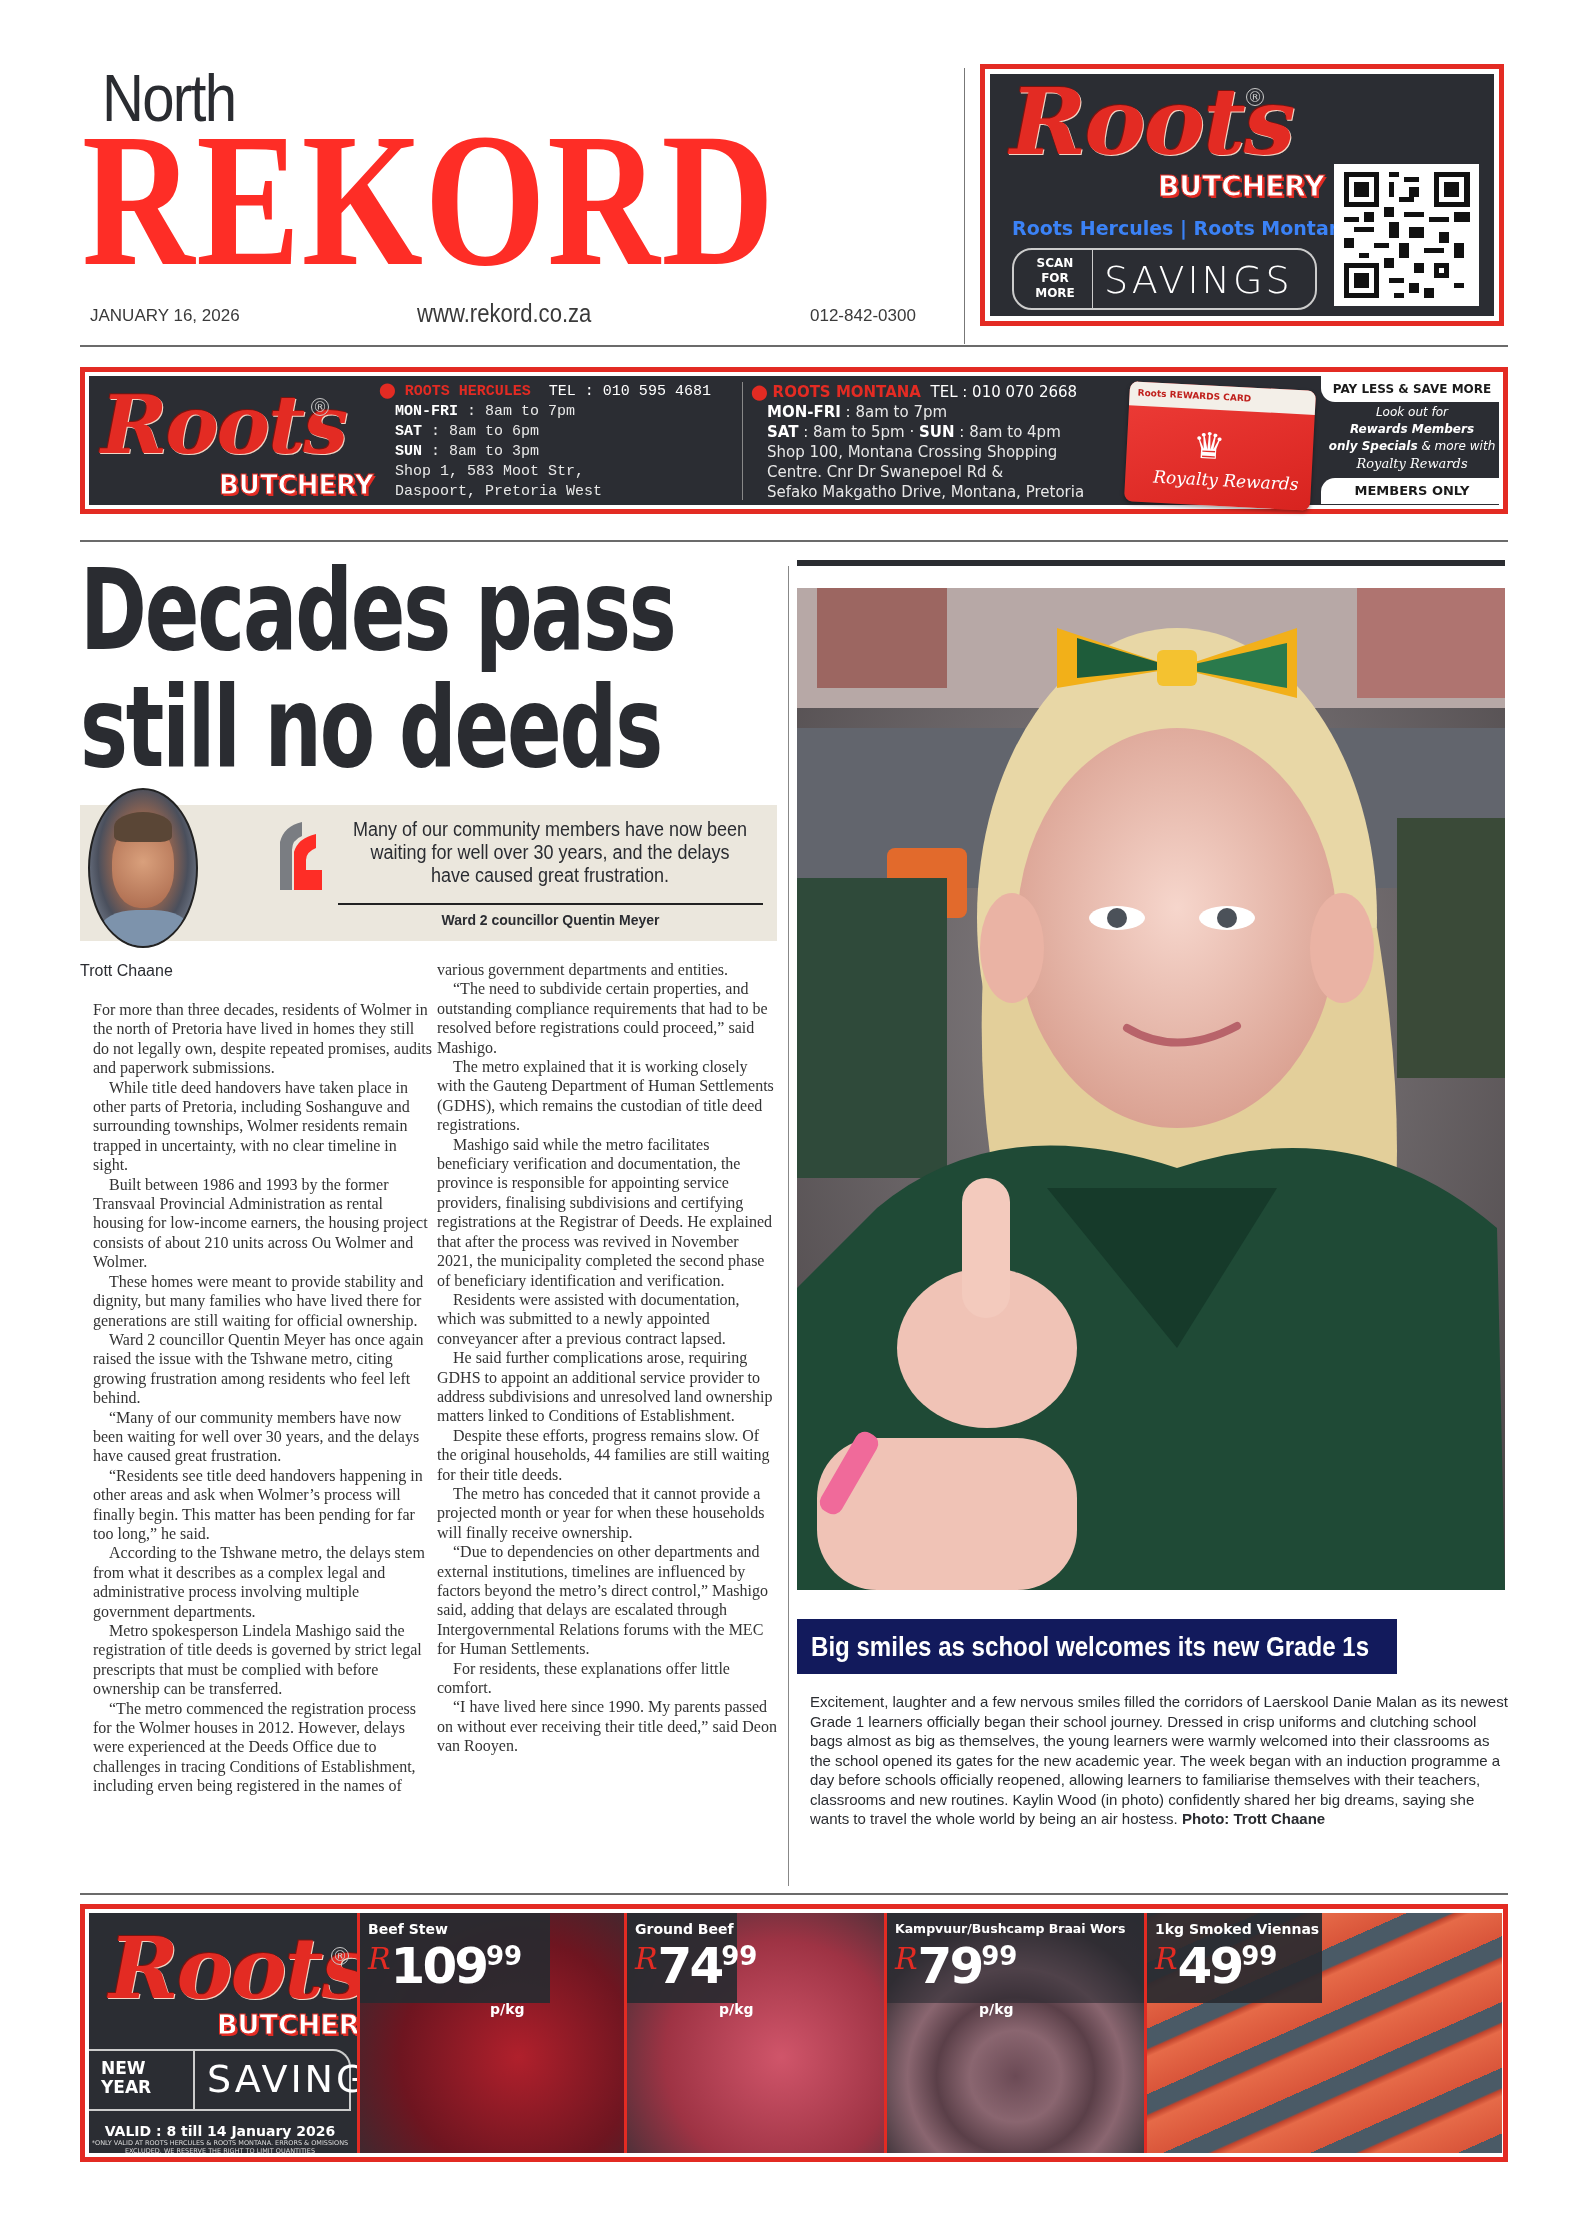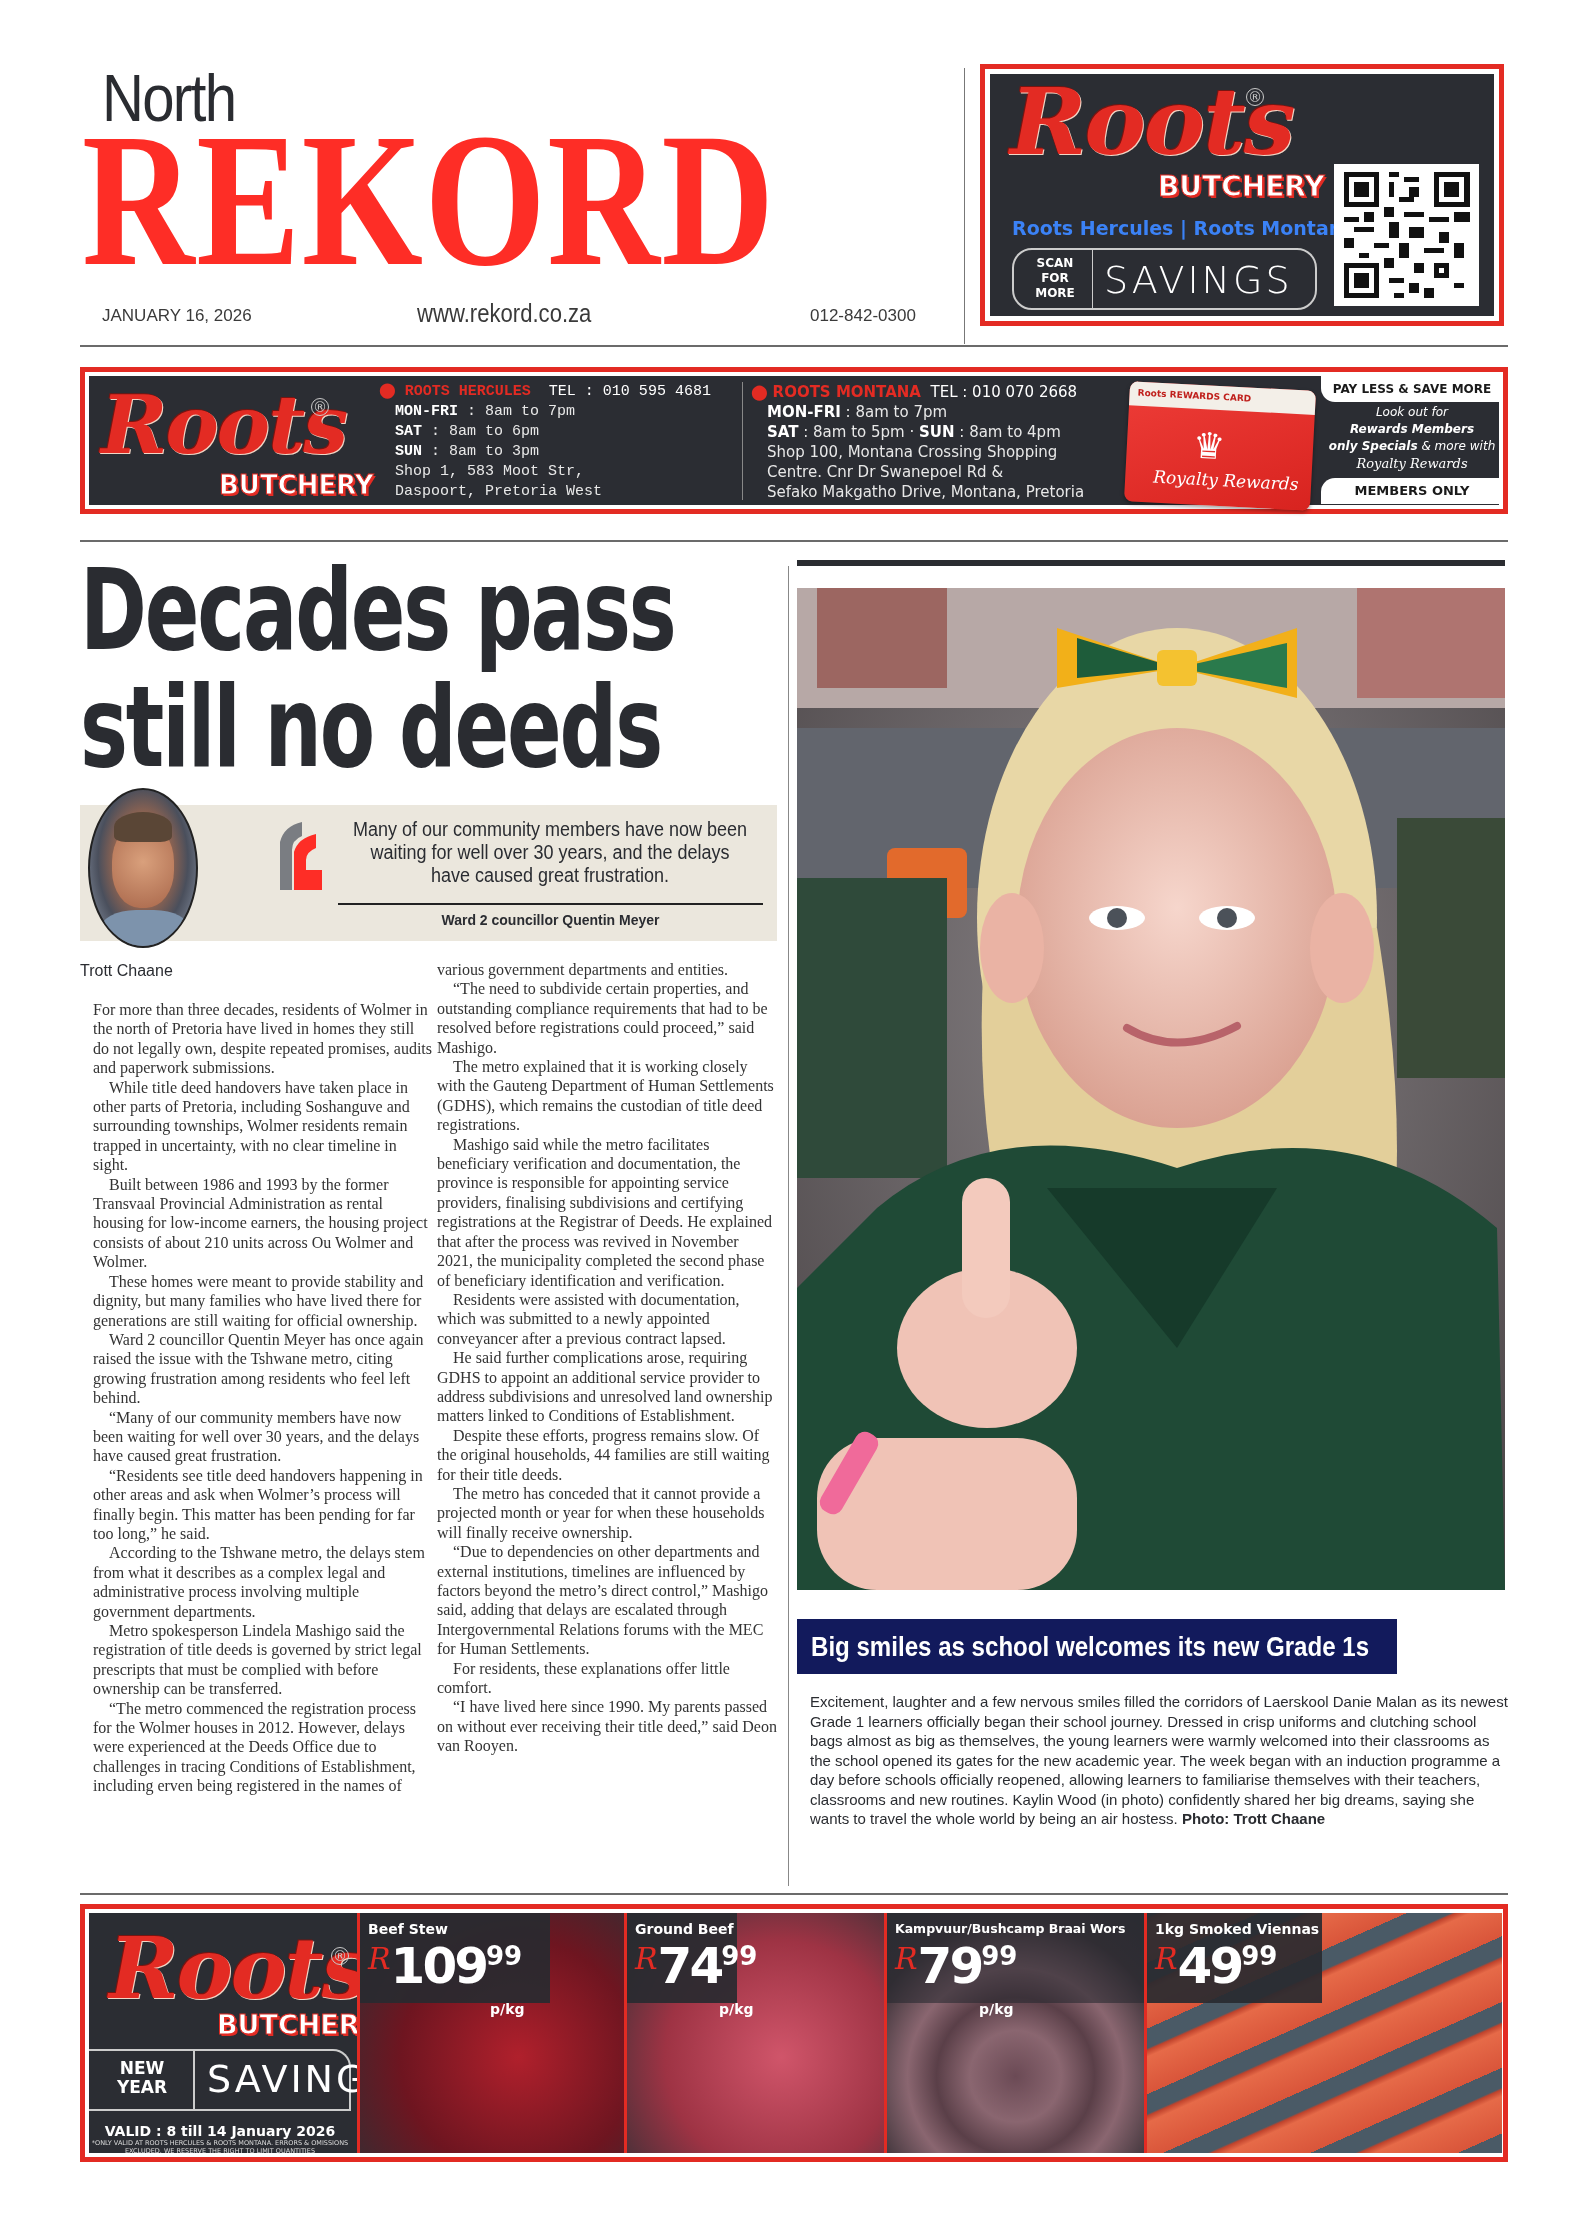--- a/index.html
+++ b/index.html
@@ -3,21 +3,21 @@
 <meta charset="utf-8">
 <style>
   * { box-sizing: border-box; margin: 0; padding: 0; }
   html, body { width: 1572px; height: 2224px; background: #ffffff; overflow: hidden; }
   body { position: relative; font-family: "Liberation Sans", sans-serif; color: #2a2c31; }
 
   
   .masthead { position: absolute; left: 82px; top: 58px; width: 860px; height: 280px; }
   .mast-north { position: absolute; left: 20px; top: 2px; font-family: "Liberation Sans", sans-serif; font-size: 66px; color: #2a2c31; letter-spacing: -2px; transform: scaleX(0.88); transform-origin: left top; }
   .mast-rekord { position: absolute; left: 0; top: 62px; font-family: "Liberation Serif", serif; font-weight: bold; font-size: 190px; line-height: 160px; color: #fe2d26; letter-spacing: 2px; transform: scaleX(0.82); transform-origin: left top; }
-  .mast-date { position: absolute; left: 20px; top: 248px; font-size: 17px; color: #3a3a3a; }
+  .mast-date { position: absolute; left: 8px; top: 248px; font-size: 17px; color: #3a3a3a; }
   .mast-web { position: absolute; left: 335px; top: 240px; font-size: 26px; color: #3a3a3a; transform: scaleX(0.85); transform-origin: left top; }
   .mast-phone { position: absolute; left: 728px; top: 248px; font-size: 17px; color: #3a3a3a; }
   .vdivider { position: absolute; left: 964px; top: 68px; width: 1px; height: 276px; background: #777; }
   .hrule { position: absolute; height: 2px; background: #6b6b6b; }
 
   
   .roots-logo { position: absolute; }
   .roots-script { font-family: "DejaVu Serif", serif; font-style: italic; font-weight: bold; color: #e32b23; text-shadow: 1px 1px 0 #f2d6c6, -1px -1px 0 #7a1410; letter-spacing: -2px; }
   .roots-reg { position: absolute; color: #c9c9c9; font-size: 14px; border: 1px solid #c9c9c9; border-radius: 50%; width: 18px; height: 18px; text-align: center; line-height: 16px; font-family: "DejaVu Sans", sans-serif; }
   .roots-butchery { position: absolute; font-family: "DejaVu Sans", sans-serif; font-weight: bold; color: #ffffff; -webkit-text-stroke: 1px #e32b23; text-shadow: 2px 2px 0 #e32b23; letter-spacing: 0px; }
@@ -81,21 +81,21 @@
   .photo { position: absolute; left: 797px; top: 588px; width: 708px; height: 1002px; overflow: hidden; background: #7b6d68; }
   .caption-head { position: absolute; left: 797px; top: 1619px; width: 600px; height: 55px; background: #121a5c; color: #fff; font-size: 28px; line-height: 55px; padding-left: 14px; white-space: nowrap; }
   .caption-head span { display: inline-block; transform: scaleX(0.86); transform-origin: left center; }
   .caption-body { position: absolute; left: 810px; top: 1692px; width: 700px; font-size: 15px; line-height: 19.5px; color: #2a2c31; }
   .caption-body b { font-weight: bold; margin-top: 40px; }
 
   
   .ad-bottom { position: absolute; left: 80px; top: 1904px; width: 1428px; height: 258px; border: 5px solid #e32b23; background: #fff; padding: 4px; }
   .ad-bottom-inner { position: relative; width: 100%; height: 100%; background: #2b2d33; }
   .nys-box { position: absolute; left: 0; top: 136px; width: 262px; height: 62px; border-top: 2px solid #ccc; border-bottom: 2px solid #ccc; border-right: 2px solid #ccc; border-radius: 0 18px 0 0; }
-  .nys-box .ny { position: absolute; left: 12px; top: 8px; width: 82px; text-align: center; font-family: "DejaVu Sans", sans-serif; font-weight: bold; font-size: 17px; line-height: 19px; color: #fff; }
+  .nys-box .ny { position: absolute; left: 12px; top: 8px; width: 82px; text-align: left; font-family: "DejaVu Sans", sans-serif; font-weight: bold; font-size: 17px; line-height: 19px; color: #fff; }
   .nys-box .ny-div { position: absolute; left: 104px; top: 0; width: 2px; height: 58px; background: #ccc; }
   .nys-box .sav { position: absolute; left: 118px; top: 6px; font-family: "DejaVu Sans", sans-serif; font-size: 38px; color: #fff; letter-spacing: 3px; }
   .valid { position: absolute; left: 0; top: 210px; width: 262px; text-align: center; color: #fff; font-family: "DejaVu Sans", sans-serif; }
   .valid .v1 { font-weight: bold; font-size: 14px; }
   .valid .v2 { font-size: 6.5px; line-height: 8px; color: #ddd; text-transform: uppercase; }
   .product { position: absolute; top: 0; height: 240px; overflow: hidden; border-left: 3px solid #e32b23; }
   .product .pname { position: absolute; left: 8px; top: 8px; font-family: "DejaVu Sans", sans-serif; font-weight: bold; font-size: 14px; color: #fff; z-index: 2; white-space: nowrap; }
   .product .price-box { position: absolute; left: 0; top: 0; height: 90px; background: rgba(40,42,48,0.92); z-index: 1; }
   .product .price { position: absolute; left: 8px; top: 28px; z-index: 2; font-family: "DejaVu Sans", sans-serif; color: #fff; white-space: nowrap; }
   .product .price .r { font-family: "DejaVu Serif", serif; font-style: italic; color: #e32b23; font-size: 30px; vertical-align: top; }

